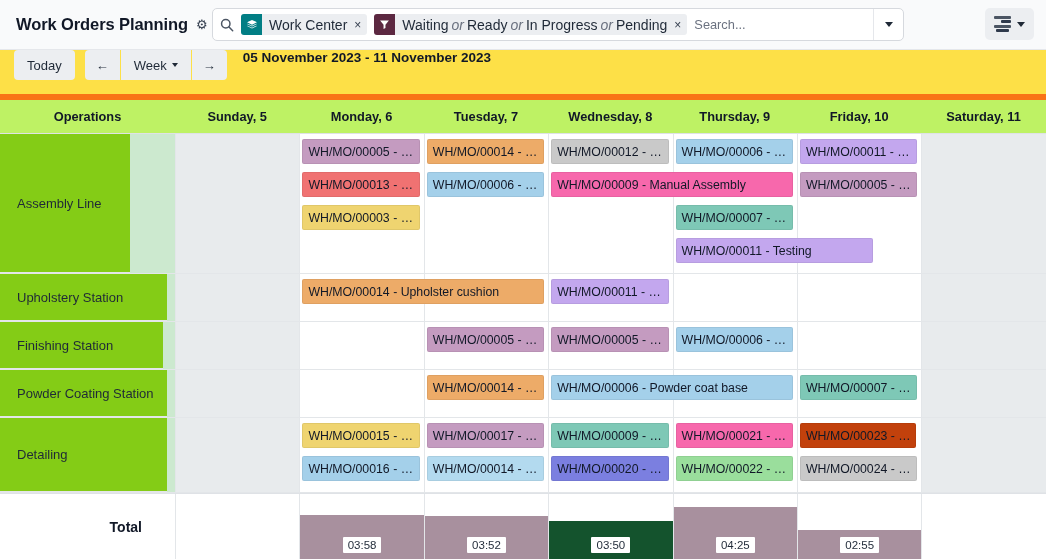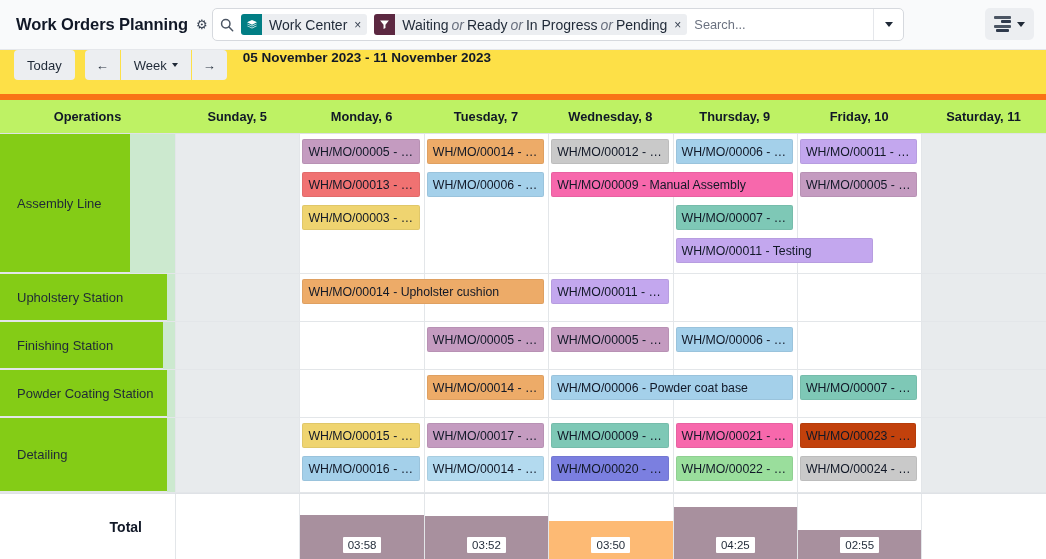--- a/index.html
+++ b/index.html
@@ -458,21 +458,21 @@
         <div class="colline" style="left: 672.6px;"></div>
         <div class="colline" style="left: 797px;"></div>
         <div class="colline" style="left: 921.4px;"></div>
         <div class="colline" style="left: 1045.8px;"></div>
         <div class="tbar" style="left: 300.4px; width: 123.4px; height: 44px; background: rgb(168, 144, 158);">
           <span>03:58</span>
         </div>
         <div class="tbar" style="left: 424.8px; width: 123.4px; height: 43px; background: rgb(168, 144, 158); margin-top: 16px;">
           <span>03:52</span>
         </div>
-        <div class="tbar" style="left: 549.2px; width: 123.4px; height: 38px; background: #fdba74;">
+        <div class="tbar" style="left: 549.2px; width: 123.4px; height: 38px; background: #14532d;">
           <span>03:50</span>
         </div>
         <div class="tbar" style="left: 673.6px; width: 123.4px; height: 52px; background: rgb(168, 144, 158);">
           <span>04:25</span>
         </div>
         <div class="tbar" style="left: 798px; width: 123.4px; height: 29px; background: rgb(168, 144, 158);">
           <span>02:55</span>
         </div>
       </div>
   </div>

